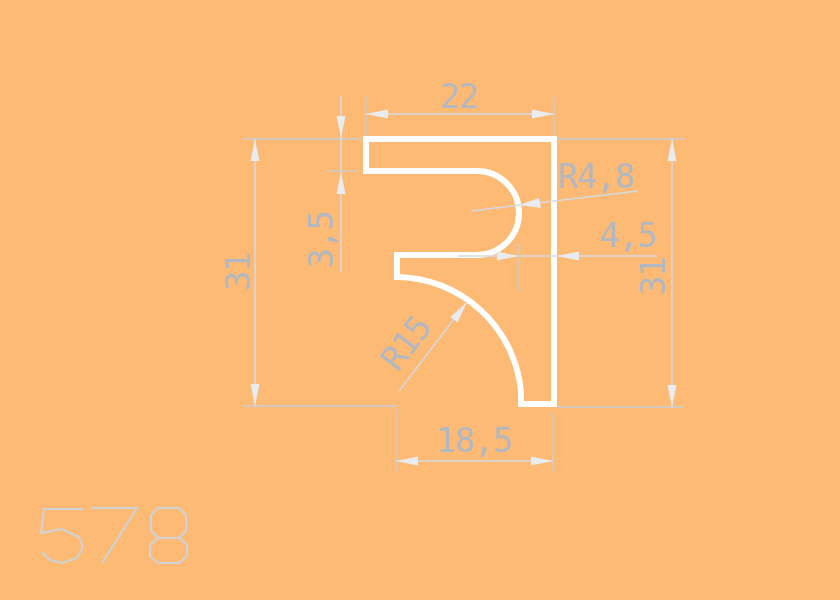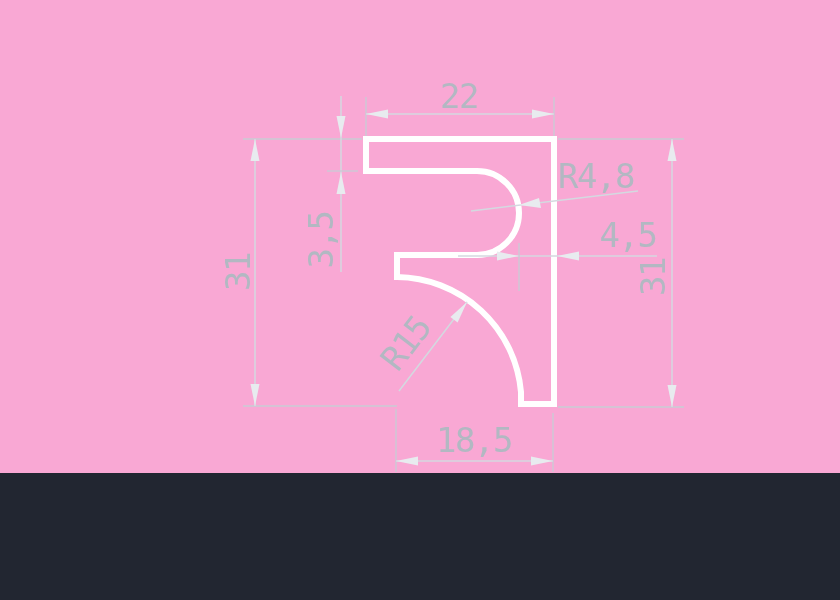--- a/index.html
+++ b/index.html
@@ -3,22 +3,22 @@
 <meta charset="utf-8">
 <style>
   html, body {
     margin: 0;
     padding: 0;
     background: #222631;
   }
   #canvas {
     position: relative;
     width: 840px;
-    height: 473px;
-    background: #f9a8d4;
+    height: 600px;
+    background: #fdba74;
     overflow: hidden;
     font-family: "DejaVu Sans Mono", monospace;
   }
   svg { display: block; }
   .profile {
     fill: none;
     stroke: #ffffff;
     stroke-width: 6;
     stroke-linejoin: miter;
   }

